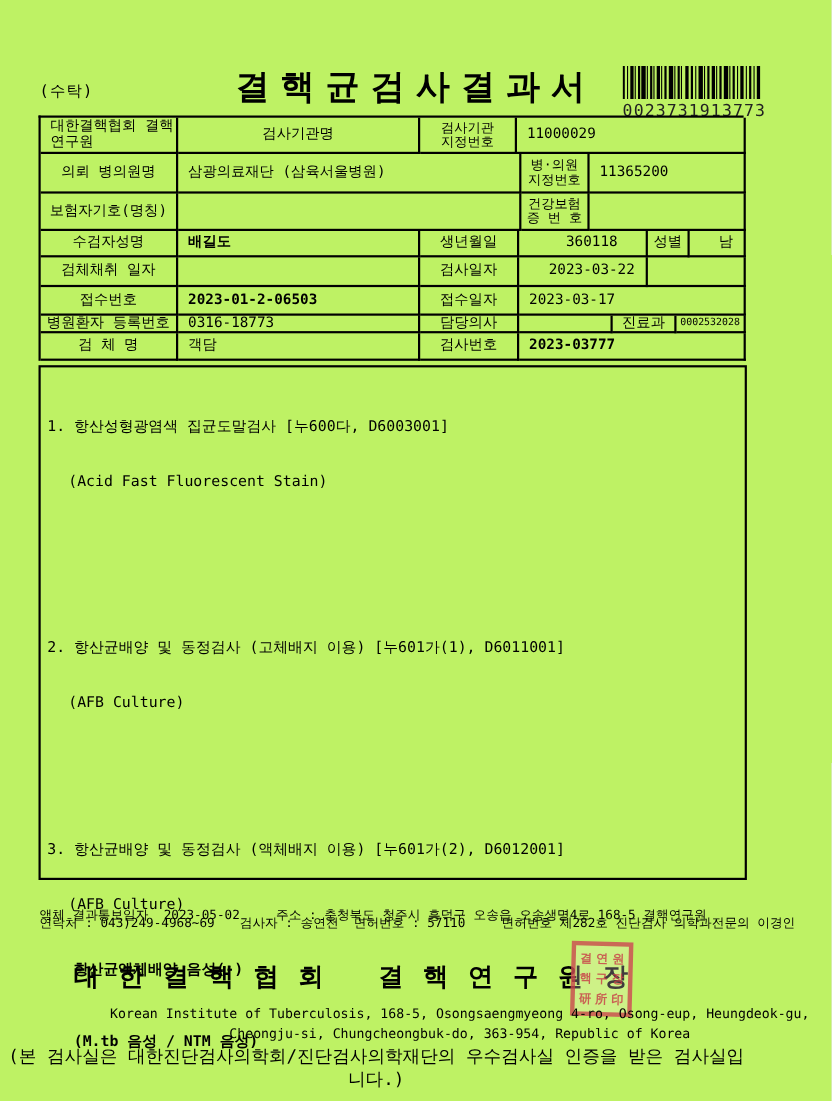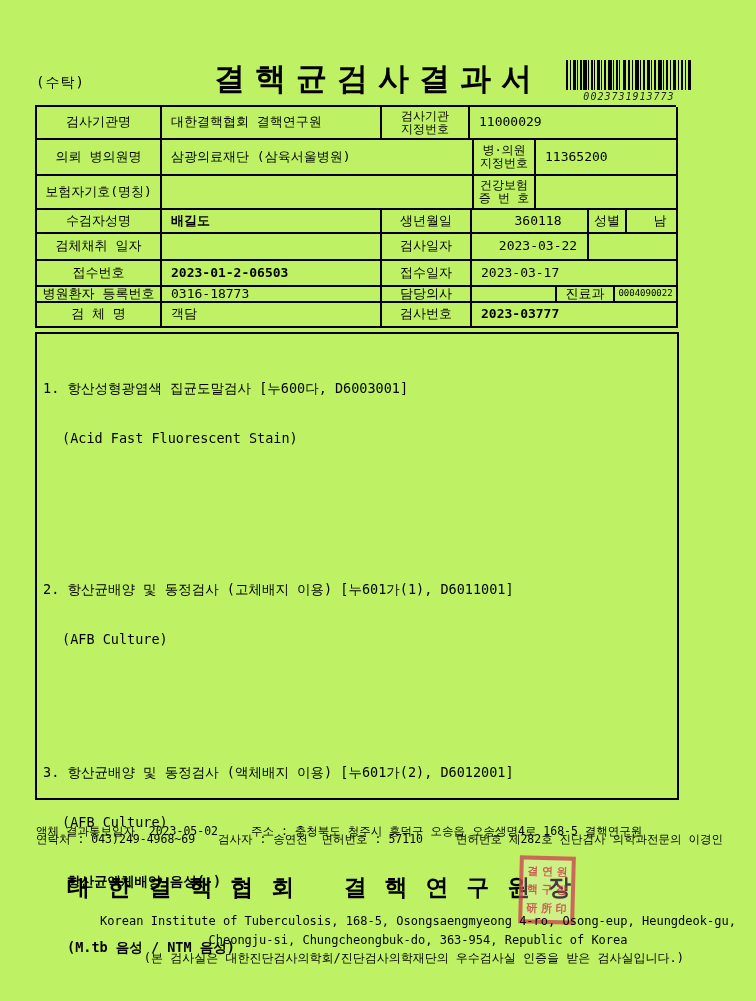--- a/index.html
+++ b/index.html
@@ -10,21 +10,21 @@
   }
   
   .header{position:relative;height:105px;}
   .consign{position:absolute;left:36px;top:74px;font-size:14px;letter-spacing:1px;}
   .doc-title{
     position:absolute;left:0;right:0;top:58px;text-align:center;
     font-size:31px;font-weight:bold;letter-spacing:10px;
   }
   .barcode-wrap{position:absolute;left:566px;top:60px;width:126px;text-align:center;}
   .barcode-wrap svg{display:block;}
-  .barcode-num{font-size:10px;letter-spacing:1px;margin-top:1px;color:#222;font-style:italic;}
+  .barcode-num{font-size:15px;letter-spacing:1px;margin-top:1px;color:#222;}
   
   .info-table{
     position:absolute;left:35px;top:105px;width:641px;
     border-top:2px solid #000;border-left:2px solid #000;box-sizing:border-box;
   }
   .trow{display:grid;}
   .tcell{
     border-right:2px solid #000;border-bottom:2px solid #000;
     box-sizing:border-box;display:flex;align-items:center;
     font-size:13px;line-height:1.08;white-space:pre-line;overflow:hidden;
@@ -51,21 +51,21 @@
   .f-line1{position:absolute;left:36px;top:832px;width:700px;font-size:11.5px;white-space:pre-wrap;display:flex;}
   .f-contact{width:182px;}
   .f-examiner{width:238px;}
   .f-line2{position:absolute;left:36px;top:824px;width:700px;font-size:11.5px;white-space:pre-wrap;display:flex;}
   .f-liquid{width:215px;}
   .institute-kr{
     position:absolute;left:0;top:872px;width:640px;text-align:center;
     font-size:23px;font-weight:bold;letter-spacing:2px;white-space:pre;
   }
   .institute-en{position:absolute;left:0;top:912px;width:756px;text-align:center;font-size:12px;line-height:1.6;white-space:pre-line;padding-left:40px;}
-  .certification{position:absolute;left:0;top:950px;width:684px;text-align:right;font-size:12px;}
+  .certification{position:absolute;left:0;top:950px;width:684px;text-align:center;font-size:16px;}
   
   .stamp{
     position:absolute;left:519px;top:856px;width:56px;height:68px;
     border:4px solid rgba(200,60,70,.75);box-sizing:border-box;
     transform:rotate(1.5deg);display:grid;grid-template-columns:1fr 1fr 1fr;
     padding:2px;background:rgba(255,240,240,.25);
   }
   .stamp span{
     color:rgba(200,60,70,.8);font-size:11px;font-weight:bold;
     display:flex;align-items:center;justify-content:center;line-height:1;
@@ -118,22 +118,22 @@
             <rect x="122" y="0" width="3" height="30"></rect>
         </g>
       </svg>
       <div class="barcode-num">0023731913773</div>
     </div>
   </div>
 
   <div class="info-table">
 
     <div class="trow" style="grid-template-columns:125px 220px 88px 208px;height:33px;">
+      <div class="tcell val">대한결핵협회 결핵연구원</div>
       <div class="tcell lab">검사기관명</div>
-      <div class="tcell val">대한결핵협회 결핵연구원</div>
       <div class="tcell lab2">검사기관
 지정번호</div>
       <div class="tcell val">11000029</div>
     </div>
 
     <div class="trow" style="grid-template-columns:125px 312px 62px 142px;height:36px;">
       <div class="tcell lab">의뢰 병의원명</div>
       <div class="tcell val">삼광의료재단 (삼육서울병원)</div>
       <div class="tcell lab2">병·의원
 지정번호</div>
@@ -171,21 +171,21 @@
       <div class="tcell lab">접수일자</div>
       <div class="tcell val">2023-03-17</div>
     </div>
 
     <div class="trow" style="grid-template-columns:125px 220px 90px 85px 58px 63px;height:16px;">
       <div class="tcell lab">병원환자 등록번호</div>
       <div class="tcell val">0316-18773</div>
       <div class="tcell lab">담당의사</div>
       <div class="tcell val"></div>
       <div class="tcell lab">진료과</div>
-      <div class="tcell tiny">0004090022</div>
+      <div class="tcell tiny">0002532028</div>
     </div>
 
     <div class="trow" style="grid-template-columns:125px 220px 90px 206px;height:25px;">
       <div class="tcell lab">검 체 명</div>
       <div class="tcell val">객담</div>
       <div class="tcell lab">검사번호</div>
       <div class="tcell val b">2023-03777</div>
     </div>
 
   </div>

